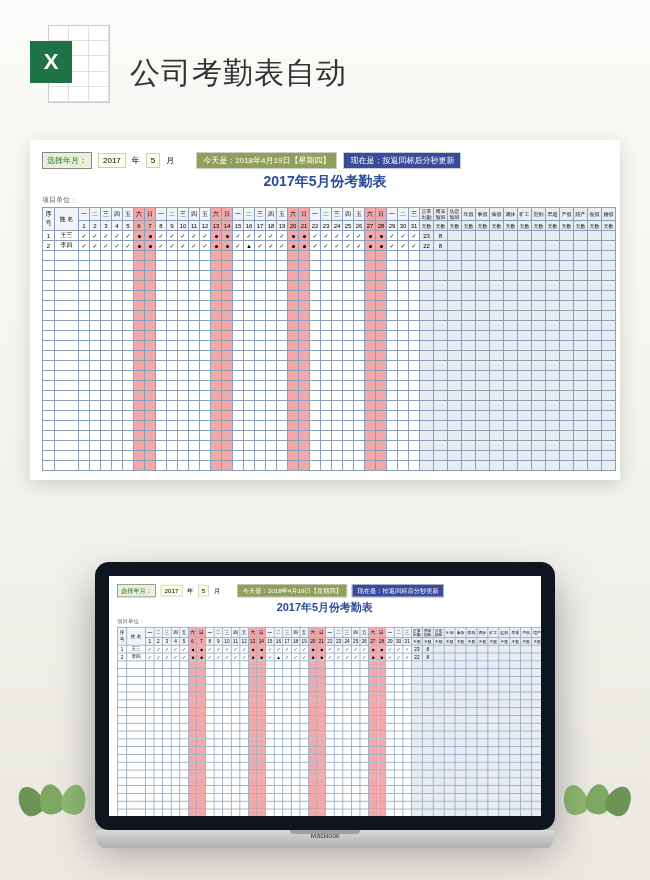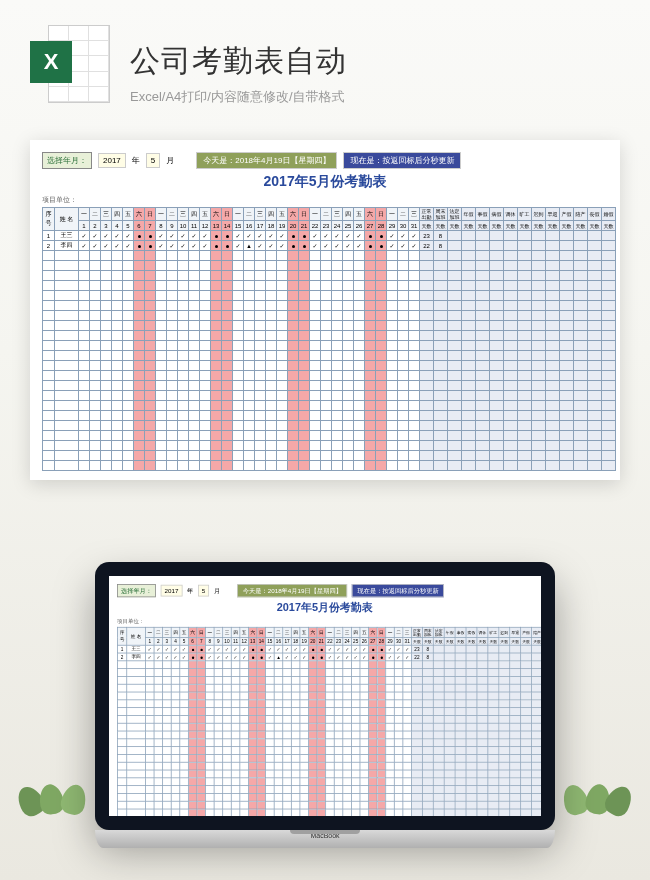--- a/index.html
+++ b/index.html
@@ -216,21 +216,20 @@
             <div class="excel-cell"></div>
             <div class="excel-cell"></div>
             <div class="excel-cell"></div>
           </div>
       </div>
     </div>
     <div class="excel-badge">X</div>
   </div>
   <div class="header-text">
     <div class="title">公司考勤表自动</div>
-    <div class="subtitle">Excel/A4打印/内容随意修改/自带格式</div>
   </div>
 </div>
 
 <div class="sheet-card">
   <div id="sheet-main">
       <div class="sheet-toprow">
         <span class="cell-lbl">选择年月：</span>
         <span class="cell-val">2017</span>
         <span>年</span>
         <span class="cell-val">5</span>

